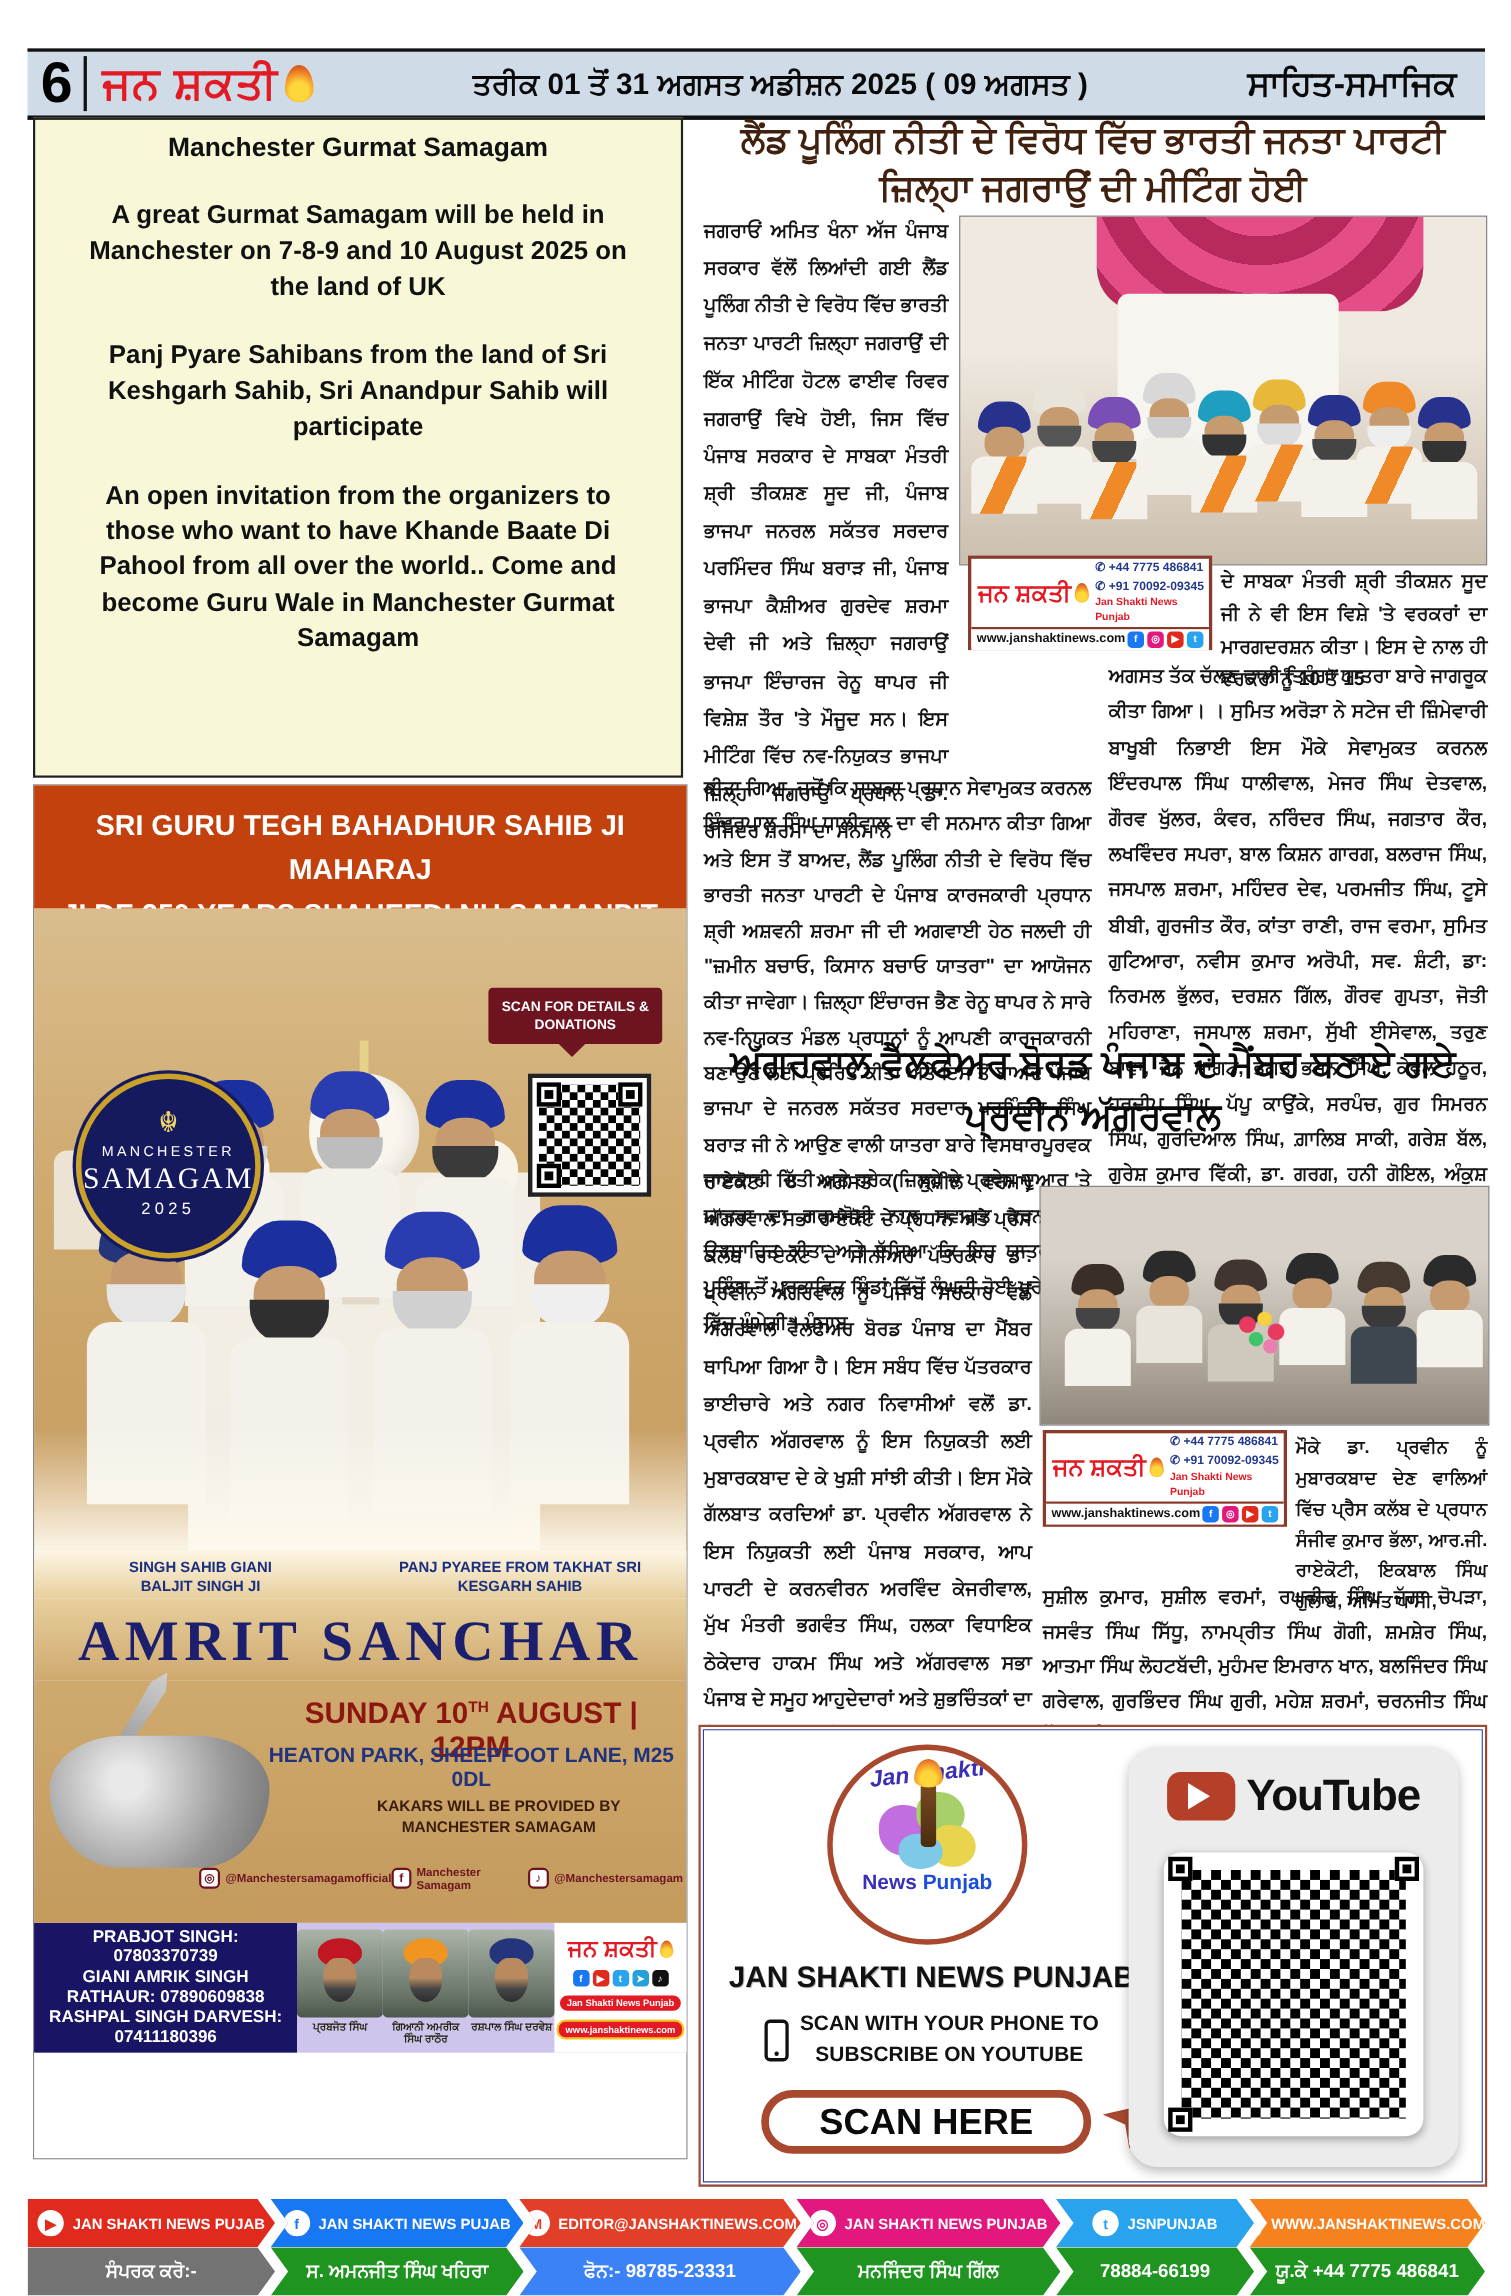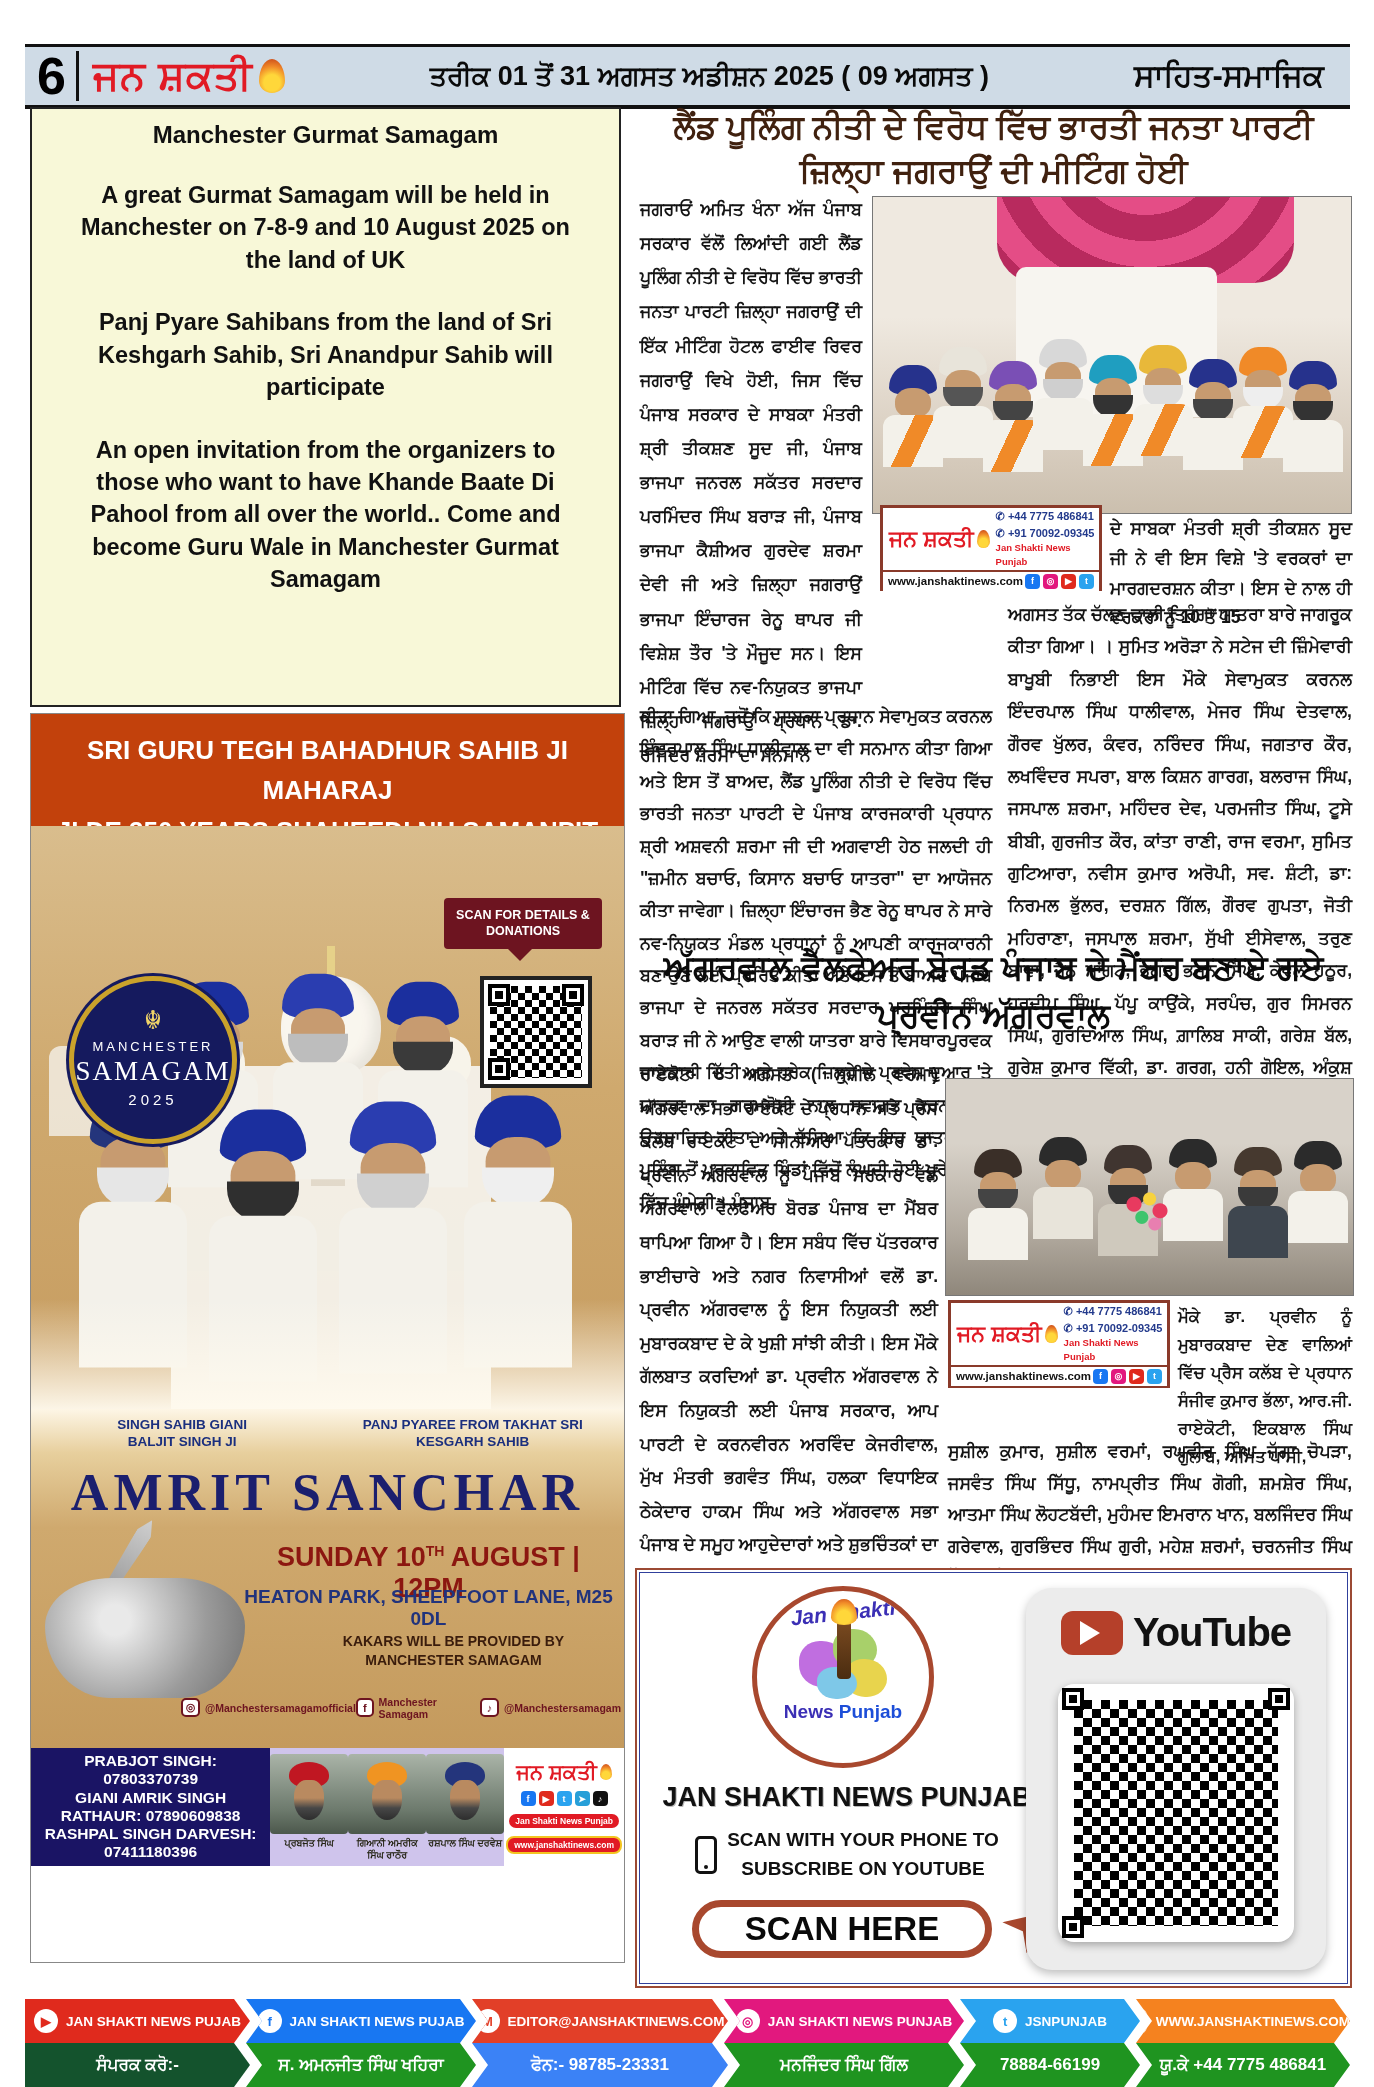--- a/index.html
+++ b/index.html
@@ -544,21 +544,21 @@
         <span>JAN SHAKTI NEWS PUNJAB</span>
     </div>
     <div class="fseg" style="left:960px;top:1999px;width:180px;background:#2aa3ef;">
       <span class="fic" style="color:#2aa3ef;">t</span>
         <span>JSNPUNJAB</span>
     </div>
     <div class="fseg" style="left:1136px;top:1999px;width:214px;background:#f5821f;">
       <span class="fic" style="color:#f5821f;">⊕</span>
         <span>WWW.JANSHAKTINEWS.COM</span>
     </div>
-    <div class="fseg first grow" style="left:25px;top:2043px;width:225px;background:#14532d;">
+    <div class="fseg first grow" style="left:25px;top:2043px;width:225px;background:#737373;">
         <span>ਸੰਪਰਕ ਕਰੋ:-</span>
       </div>
     <div class="fseg grow" style="left:246px;top:2043px;width:230px;background:#1f9420;">
         <span>ਸ. ਅਮਨਜੀਤ ਸਿੰਘ ਖਹਿਰਾ</span>
       </div>
     <div class="fseg grow" style="left:472px;top:2043px;width:256px;background:#3b82f6;">
         <span>ਫੋਨ:- 98785-23331</span>
       </div>
     <div class="fseg grow" style="left:724px;top:2043px;width:240px;background:#1f9420;">
         <span>ਮਨਜਿੰਦਰ ਸਿੰਘ ਗਿੱਲ</span>

